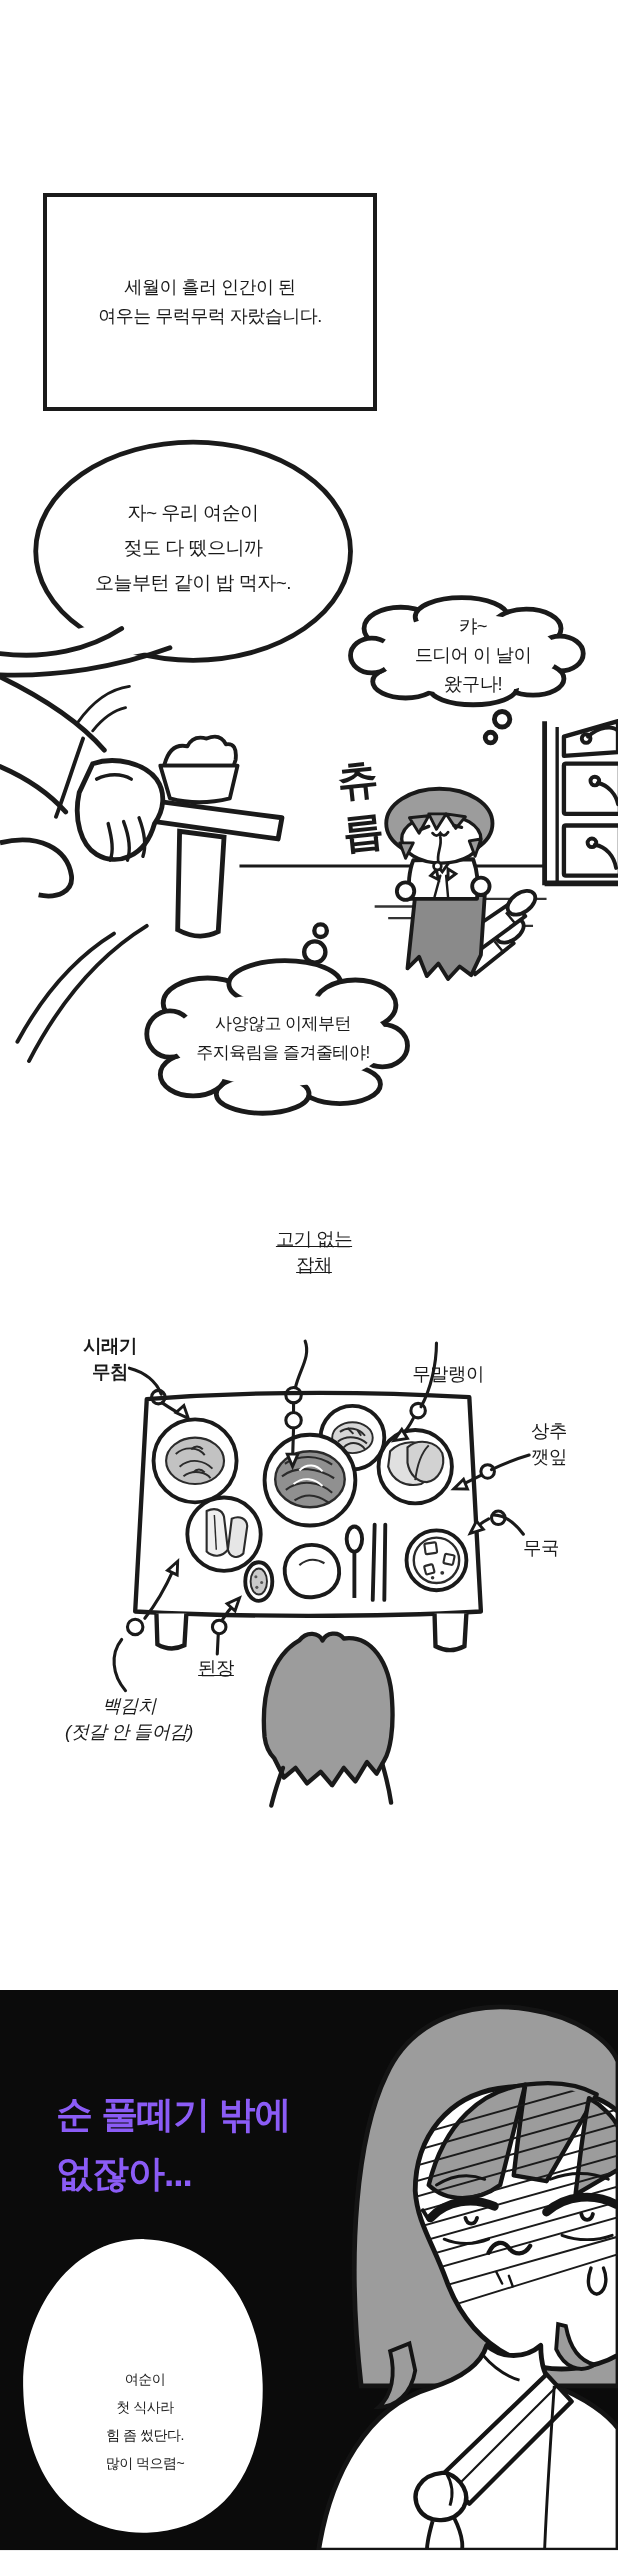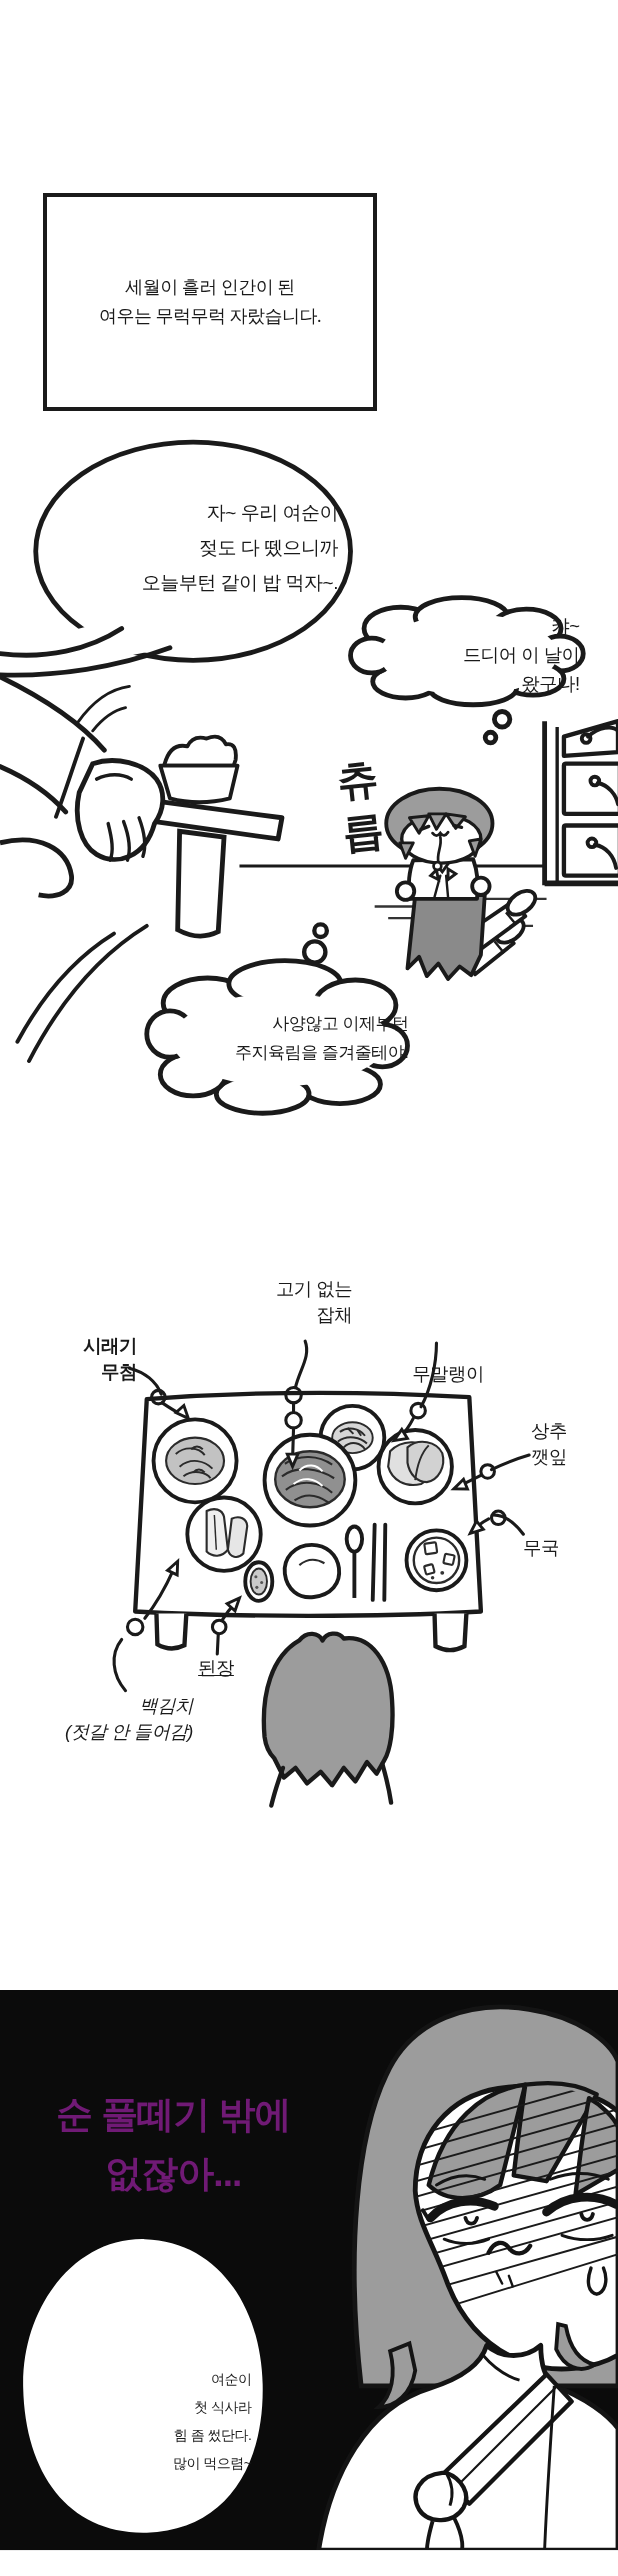--- a/index.html
+++ b/index.html
@@ -1,31 +1,31 @@
 <!DOCTYPE html>
 <html><head>
 <meta charset="utf-8">
 <style>
   html,body{margin:0;padding:0;background:#fff;}
   #page{position:relative;width:618px;height:2576px;background:#ffffff;overflow:hidden;
         font-family:"Liberation Sans",sans-serif;color:#1a1a1a;}
   #art{position:absolute;left:0;top:0;z-index:0;}
   .t{position:absolute;z-index:2;white-space:pre-line;text-align:center;
      font-family:"Liberation Sans",sans-serif;color:#1a1a1a;letter-spacing:-0.5px;}
-  .ctr{transform:translate(-50%,-50%);text-align:right;}
+  .ctr{transform:translate(-50%,-50%);}
   #narration-box{position:absolute;z-index:2;left:43px;top:193px;width:326px;height:210px;
      border:4.8px solid #1a1a1a;background:#fff;display:flex;align-items:center;justify-content:center;}
-  #narration-box .inner{font-size:18px;line-height:29px;text-align:center;white-space:pre-line;letter-spacing:-0.5px;font-family:Liberation Serif, serif;}
+  #narration-box .inner{font-size:18px;line-height:29px;text-align:center;white-space:pre-line;letter-spacing:-0.5px;}
   .bubble1{left:193px;top:547px;font-size:19px;line-height:35px;width:290px;}
   .cloud1{left:473px;top:654px;font-size:18.4px;line-height:29px;width:213px;}
   .cloud2{left:283px;top:1038px;font-size:17px;line-height:29px;width:251px;}
   .sfx{left:340px;top:754px;font-size:41px;line-height:52px;font-weight:700;transform:rotate(-6deg);letter-spacing:0;}
   .lbl{font-size:18.4px;line-height:26px;}
-  .mono{left:56px;top:2085px;color:#701a75;font-size:37px;line-height:59px;font-weight:700;
-        text-align:center;letter-spacing:-1px;}
+  .mono{left:56px;top:2085px;color:#8b5cf6;font-size:37px;line-height:59px;font-weight:700;
+        text-align:left;letter-spacing:-1px;}
   .psp{left:145px;top:2421px;font-size:14px;line-height:28px;width:213px;}
 </style>
 </head>
 <body>
 
 <div id="page">
 
 <svg id="art" width="618" height="2576" viewBox="0 0 640 2666">
   <defs>
     <clipPath id="panelClip">
@@ -376,21 +376,21 @@
   <div class="t ctr cloud1">캬~
 드디어 이 날이
 왔구나!</div>
   <div class="t sfx">츄
 릅</div>
   <div class="t ctr cloud2">사양않고 이제부턴
 주지육림을 즐겨줄테야!</div>
 
   <div class="t ctr lbl" style="left:110px;top:1359px;font-weight:bold;">시래기
 무침</div>
-  <div class="t ctr lbl" style="left:314px;top:1302px;">고기 없는
+  <div class="t ctr lbl" style="left:314px;top:1252px;text-decoration:underline;">고기 없는
 잡채</div>
   <div class="t ctr lbl" style="left:448px;top:1331px;margin-top:43px;">무말랭이</div>
   <div class="t ctr lbl" style="left:549px;top:1444px;">상추
 깻잎</div>
   <div class="t ctr lbl" style="left:541px;top:1548px;">무국</div>
   <div class="t ctr lbl" style="left:216px;top:1668px;text-decoration:underline;">된장</div>
   <div class="t ctr lbl" style="left:129px;top:1719px;font-style:italic;">백김치
 (젓갈 안 들어감)</div>
 
   <div class="t mono">순 풀떼기 밖에

